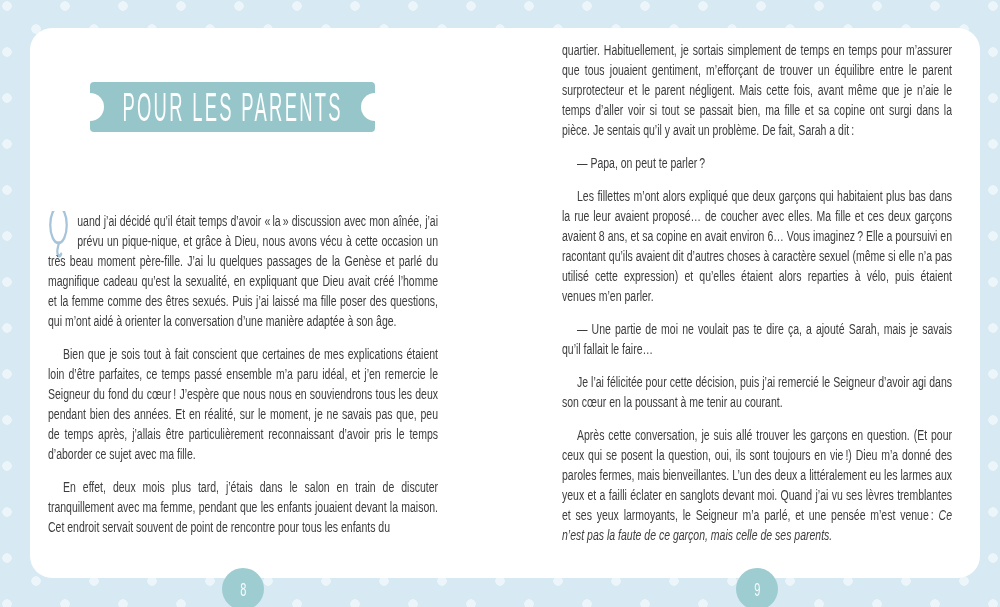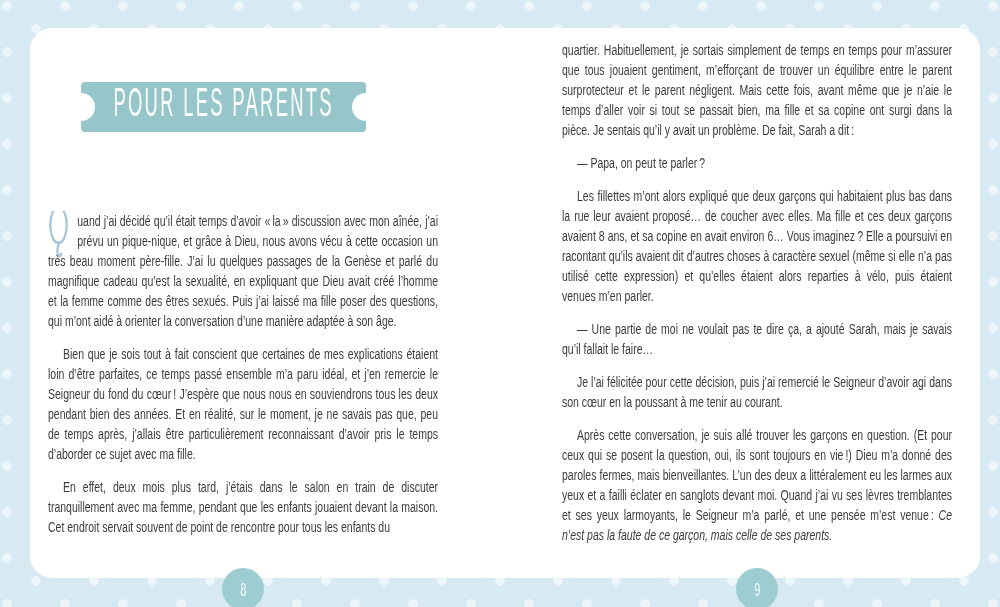--- a/index.html
+++ b/index.html
@@ -17,23 +17,23 @@
     background-size:58px 46px, 58px 46px;
     background-position:7px 6px, 36px 29px;
     position:relative;
   }
   .spread{
     position:absolute; left:30px; top:28px; width:950px; height:550px;
     background:var(--paper); border-radius:22px;
   }
   
   .banner{
-    position:absolute; left:51px; top:54px; width:285px; height:50px;
+    position:absolute; left:60px; top:54px; width:285px; height:50px;
     background:var(--teal); border-radius:4px;
-    display:flex; align-items:flex-start; justify-content:center;
+    display:flex; align-items:center; justify-content:center;
   }
   .banner .notch{
     position:absolute; width:28px; height:28px; border-radius:50%;
     background:var(--paper); top:11px;
   }
   .banner .notch.l{left:-14px;} .banner .notch.r{right:-14px;}
   .banner-text{
     color:#fdfefe; font-size:40px; font-weight:400; letter-spacing:5px;
     white-space:nowrap; transform:scale(0.46,1.02); transform-origin:center;
     line-height:1;

